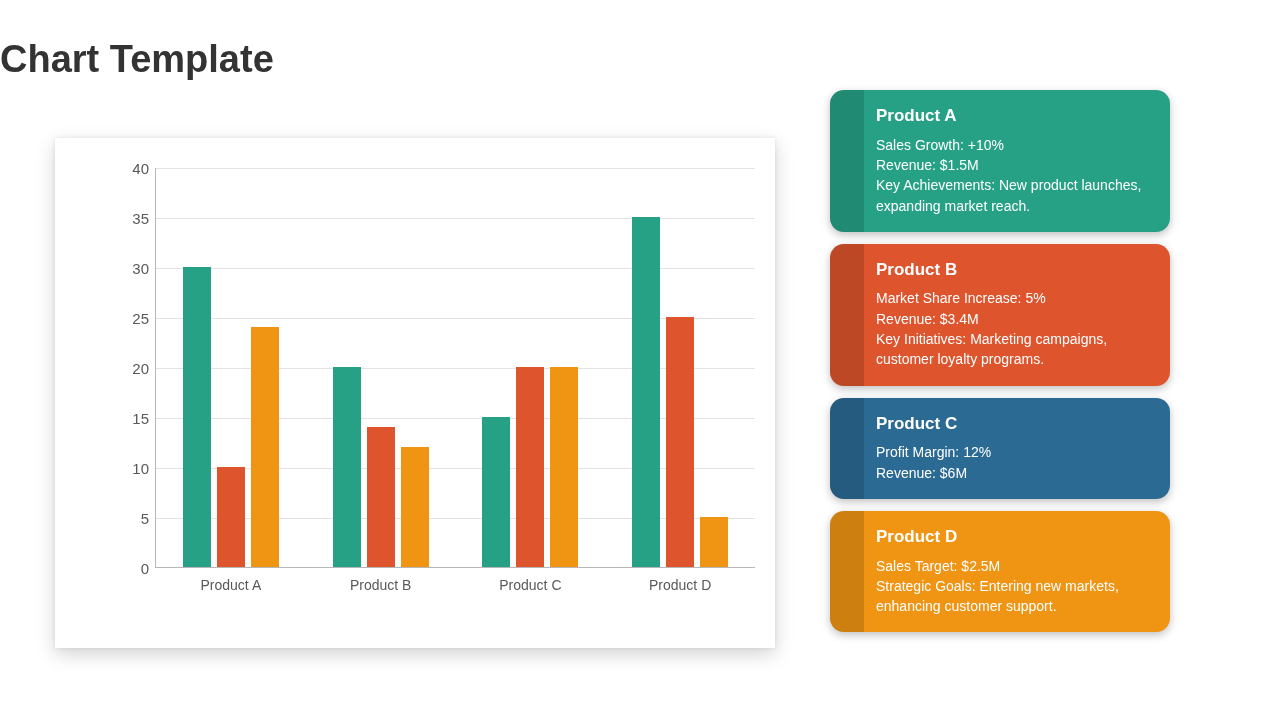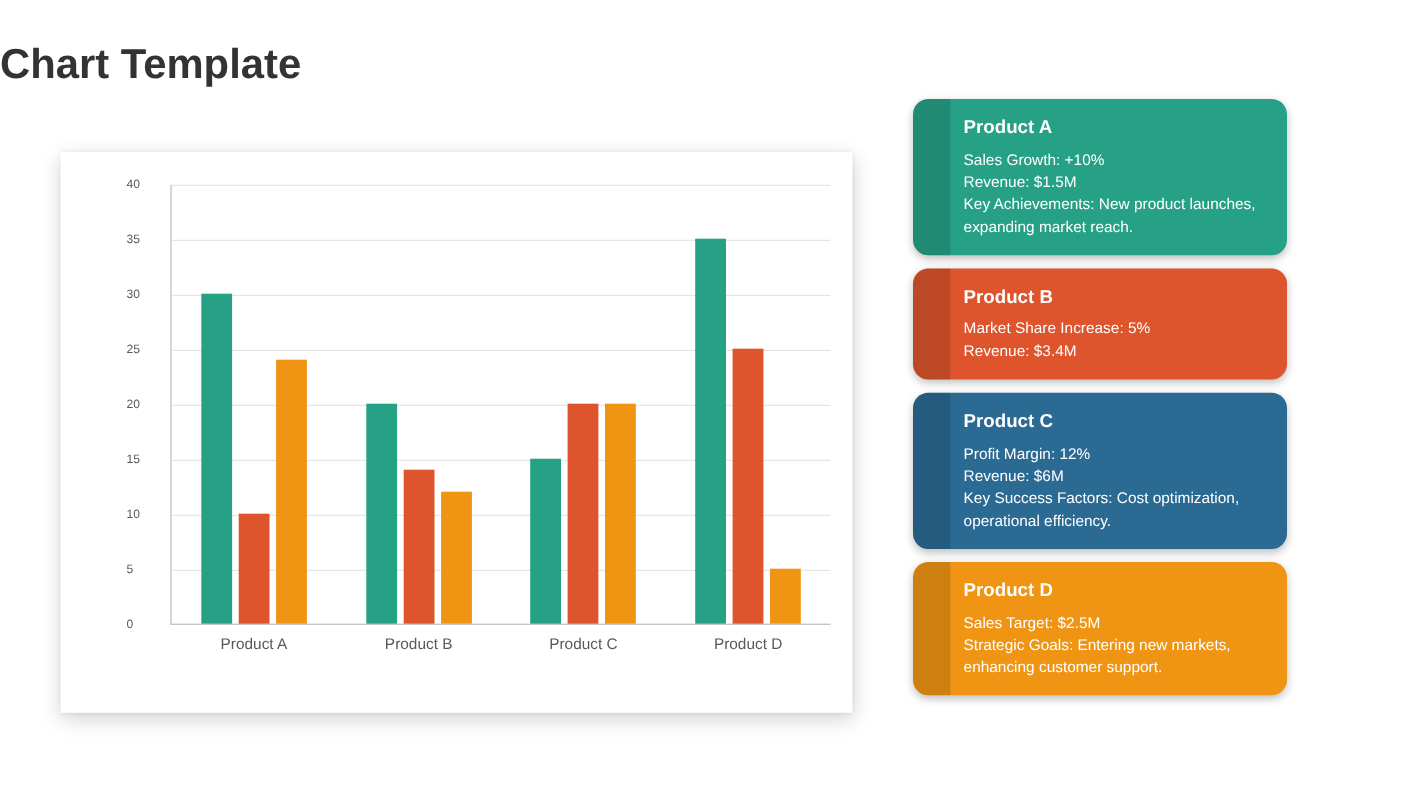--- a/index.html
+++ b/index.html
@@ -40,22 +40,22 @@
     border-bottom: 1px solid #b7b7b7;
   }
   .grid-line {
     position: absolute;
     left: 0; width: 100%;
     height: 0; border-top: 1px solid #e3e3e3;
   }
   .y-tick {
     position: absolute;
     left: 0; width: 34px;
-    text-align: left;
-    font-size: 11px;
+    text-align: right;
+    font-size: 15px;
     color: #595959;
     transform: translateY(-50%);
   }
   .groups {
     position: absolute;
     left: 0; bottom: 0;
     width: 100%; height: 100%;
     display: flex;
   }
   .group {
@@ -184,26 +184,26 @@
         <div class="card c0">
           <div class="card-title">Product A</div>
           <div>Sales Growth: +10%</div>
           <div>Revenue: $1.5M</div>
           <div>Key Achievements: New product launches, expanding market reach.</div>
         </div>
         <div class="card c1">
           <div class="card-title">Product B</div>
           <div>Market Share Increase: 5%</div>
           <div>Revenue: $3.4M</div>
+          <div>Key Initiatives: Marketing campaigns, customer loyalty programs.</div>
         </div>
         <div class="card c2">
           <div class="card-title">Product C</div>
           <div>Profit Margin: 12%</div>
           <div>Revenue: $6M</div>
-          <div>Key Success Factors: Cost optimization, operational efficiency.</div>
         </div>
         <div class="card c3">
           <div class="card-title">Product D</div>
           <div>Sales Target: $2.5M</div>
           <div>Strategic Goals: Entering new markets, enhancing customer support.</div>
         </div>
       </div>
 
   </div>
 </div>

